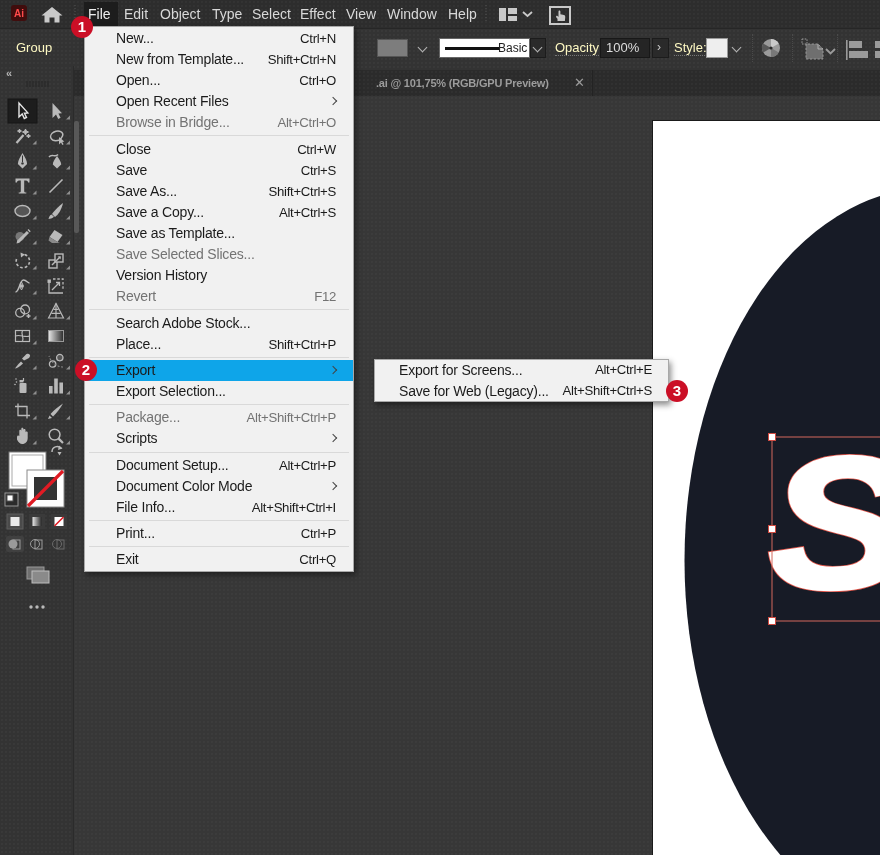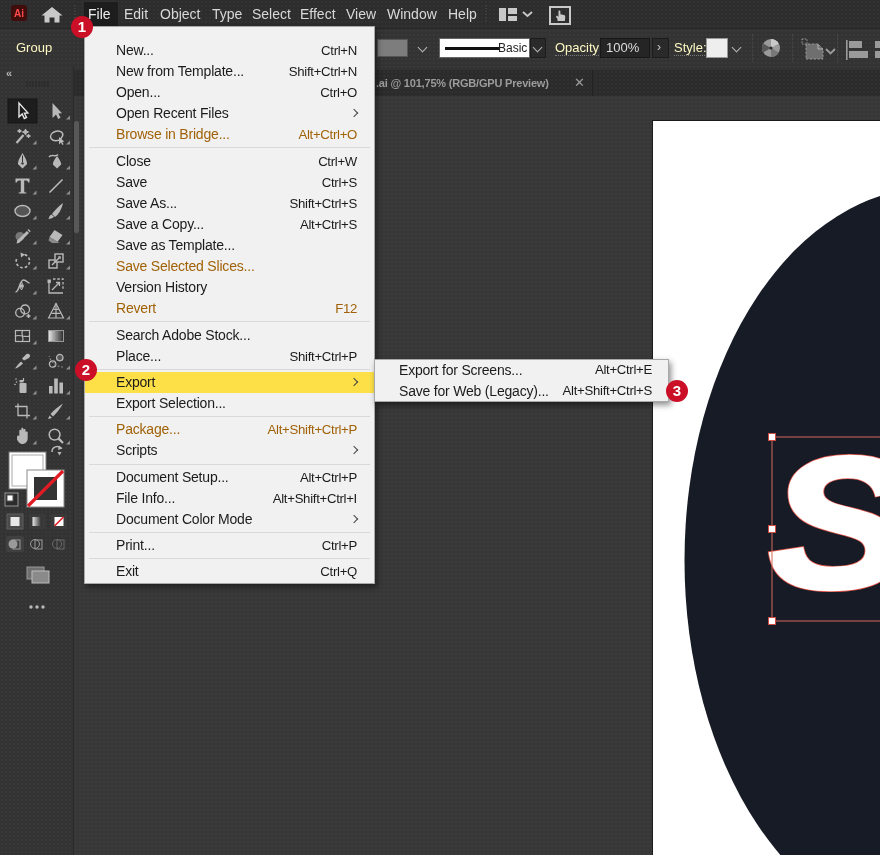--- a/index.html
+++ b/index.html
@@ -7,27 +7,27 @@
        font-family:"Liberation Sans", sans-serif;background:#373737;}
   .abs{position:absolute;}
   
   #menubar{left:0;top:0;width:880px;height:28px;background:#2d2d2d;background-image:radial-gradient(circle, rgba(255,255,255,0.028) 0.7px, transparent 0.9px);background-size:4px 4px;}
   #controlbar{left:0;top:28px;width:880px;height:42px;background:#333333;border-top:1px solid #262626;box-sizing:border-box;background-image:radial-gradient(circle, rgba(255,255,255,0.028) 0.7px, transparent 0.9px);background-size:4px 4px;}
   #tabbar{left:74px;top:70px;width:806px;height:26px;background:#2b2b2b;background-image:radial-gradient(circle, rgba(255,255,255,0.028) 0.7px, transparent 0.9px);background-size:4px 4px;}
   #canvas{left:74px;top:96px;width:806px;height:759px;background:#373737;background-image:radial-gradient(circle, rgba(255,255,255,0.028) 0.7px, transparent 0.9px);background-size:4px 4px;}
   .mitem{position:absolute;top:0;height:28px;line-height:28px;color:#d8d8d8;font-size:14px;}
   #filebox{left:84px;top:2px;width:34px;height:24px;background:#1d1d1d;}
   
-  #menu{left:84px;top:26px;width:291px;background:#f1f1f1;border:1px solid #a8a8a8;
-        box-sizing:border-box;box-shadow:2px 3px 6px rgba(0,0,0,0.45);padding-top:13px;}
+  #menu{left:84px;top:26px;width:270px;background:#f1f1f1;border:1px solid #a8a8a8;
+        box-sizing:border-box;box-shadow:2px 3px 6px rgba(0,0,0,0.45);padding-top:1px;}
   .row{position:relative;height:21.1px;line-height:21.1px;font-size:14px;color:#1b1b1b;letter-spacing:-0.2px;}
   .row .lab{position:absolute;left:31px;top:0;}
   .row .sc{position:absolute;right:17px;top:0;font-size:13.2px;letter-spacing:-0.3px;}
-  .row.dis{color:#a16207;}
-  .row.hl{background:#fde047;}
+  .row.dis{color:#737373;}
+  .row.hl{background:#0ea5e9;}
   .sep{height:5.2px;position:relative;}
   .sep:after{content:"";position:absolute;left:4px;right:4px;top:2px;border-top:1px solid #d9d9d9;}
   .arr{position:absolute;right:17px;top:7px;width:5px;height:5px;border-top:1.4px solid #444;border-right:1.4px solid #444;transform:rotate(45deg);}
   
   #submenu{left:374px;top:359px;width:295px;background:#f1f1f1;border:1px solid #a8a8a8;
         box-sizing:border-box;box-shadow:2px 3px 6px rgba(0,0,0,0.45);}
   #submenu .row{height:20.6px;line-height:20.6px;text-align:right;}
   #submenu .row .lab{left:24px;}
   #submenu .row .sc{right:16px;}
   #submenu .row.hl{background:#b4d8f2;}
@@ -446,26 +446,26 @@
   <div class="row">
       <span class="lab">Scripts</span>
       <span class="arr"></span>
     </div>
   <div class="sep"></div>
   <div class="row">
       <span class="lab">Document Setup...</span>
       <span class="sc">Alt+Ctrl+P</span>
     </div>
   <div class="row">
+      <span class="lab">Document Color Mode</span>
+      <span class="arr"></span>
+    </div>
+  <div class="row">
       <span class="lab">File Info...</span>
       <span class="sc">Alt+Shift+Ctrl+I</span>
-    </div>
-  <div class="row">
-      <span class="lab">Document Color Mode</span>
-      <span class="arr"></span>
     </div>
   <div class="sep"></div>
   <div class="row">
       <span class="lab">Print...</span>
       <span class="sc">Ctrl+P</span>
     </div>
   <div class="sep"></div>
   <div class="row">
       <span class="lab">Exit</span>
       <span class="sc">Ctrl+Q</span>

